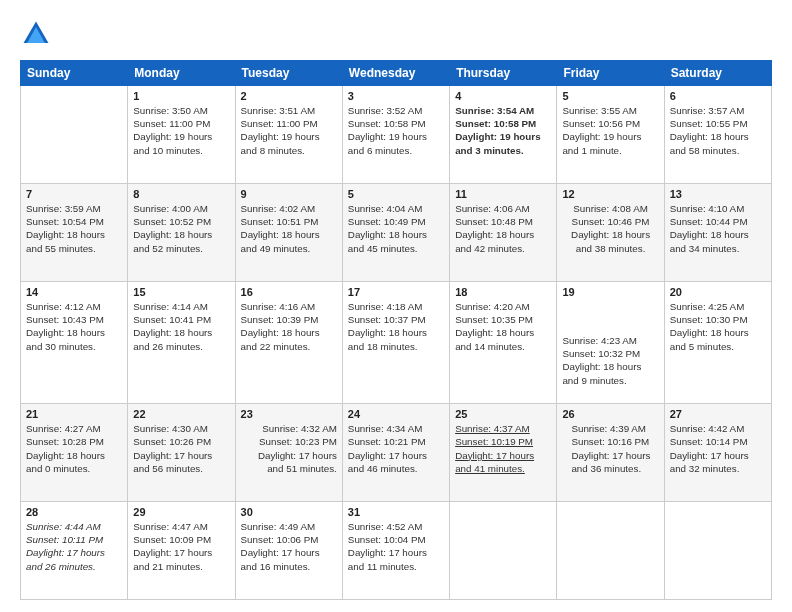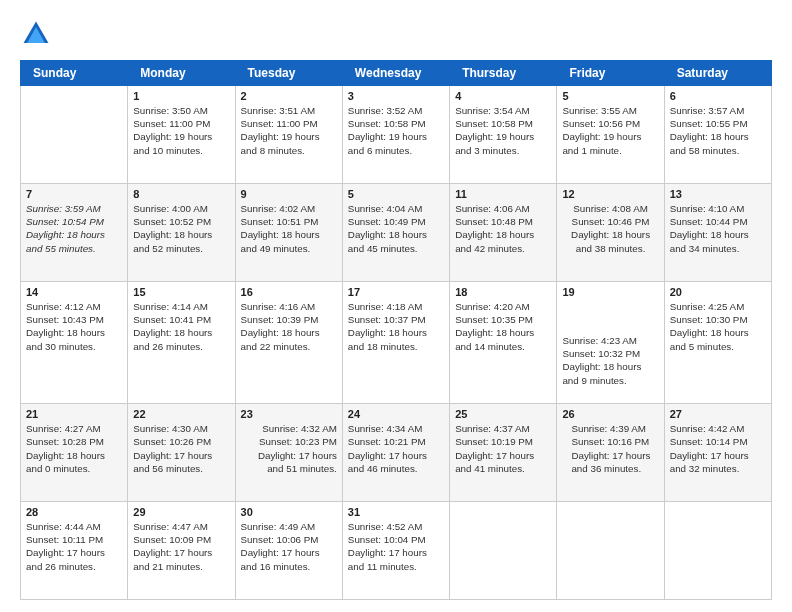--- a/index.html
+++ b/index.html
@@ -63,21 +63,21 @@
     .calendar {
       flex: 1;
       border-collapse: collapse;
       width: 100%;
       font-size: 10.5px;
     }
     .calendar th {
       background-color: #1565c0;
       color: #fff;
       text-align: left;
-      padding: 5px 12px;
+      padding: 5px 6px;
       font-size: 12px;
       font-weight: bold;
       border: 1px solid #1565c0;
     }
     .calendar td {
       border: 1px solid #ccc;
       vertical-align: top;
       padding: 4px 5px;
       width: calc(100% / 7);
       height: 88px;
@@ -155,21 +155,21 @@
           </td>
           <td>
             <div class="day-num">3</div>
             <div class="day-info" style="white-space: pre-line;">Sunrise: 3:52 AM
 Sunset: 10:58 PM
 Daylight: 19 hours
 and 6 minutes.</div>
           </td>
           <td>
             <div class="day-num">4</div>
-            <div class="day-info" style="white-space: pre-line;">Sunrise: 3:54 AM
+            <div class="day-info" style="white-space: pre-line; font-weight: bold;">Sunrise: 3:54 AM
 Sunset: 10:58 PM
 Daylight: 19 hours
 and 3 minutes.</div>
           </td>
           <td>
             <div class="day-num">5</div>
             <div class="day-info" style="white-space: pre-line;">Sunrise: 3:55 AM
 Sunset: 10:56 PM
 Daylight: 19 hours
 and 1 minute.</div>
@@ -178,21 +178,21 @@
             <div class="day-num">6</div>
             <div class="day-info" style="white-space: pre-line;">Sunrise: 3:57 AM
 Sunset: 10:55 PM
 Daylight: 18 hours
 and 58 minutes.</div>
           </td>
         </tr>
         <tr class="row-alt">
           <td>
             <div class="day-num">7</div>
-            <div class="day-info" style="white-space: pre-line; font-style: italic;">Sunrise: 3:59 AM
+            <div class="day-info" style="white-space: pre-line;">Sunrise: 3:59 AM
 Sunset: 10:54 PM
 Daylight: 18 hours
 and 55 minutes.</div>
           </td>
           <td>
             <div class="day-num">8</div>
             <div class="day-info" style="white-space: pre-line;">Sunrise: 4:00 AM
 Sunset: 10:52 PM
 Daylight: 18 hours
 and 52 minutes.</div>
@@ -308,21 +308,21 @@
           </td>
           <td>
             <div class="day-num">24</div>
             <div class="day-info" style="white-space: pre-line;">Sunrise: 4:34 AM
 Sunset: 10:21 PM
 Daylight: 17 hours
 and 46 minutes.</div>
           </td>
           <td>
             <div class="day-num">25</div>
-            <div class="day-info" style="white-space: pre-line;">Sunrise: 4:37 AM
+            <div class="day-info" style="white-space: pre-line; text-decoration: underline;">Sunrise: 4:37 AM
 Sunset: 10:19 PM
 Daylight: 17 hours
 and 41 minutes.</div>
           </td>
           <td>
             <div class="day-num">26</div>
             <div class="day-info" style="white-space: pre-line; margin-left: 9px;">Sunrise: 4:39 AM
 Sunset: 10:16 PM
 Daylight: 17 hours
 and 36 minutes.</div>
@@ -331,21 +331,21 @@
             <div class="day-num">27</div>
             <div class="day-info" style="white-space: pre-line;">Sunrise: 4:42 AM
 Sunset: 10:14 PM
 Daylight: 17 hours
 and 32 minutes.</div>
           </td>
         </tr>
         <tr class="row-normal">
           <td>
             <div class="day-num">28</div>
-            <div class="day-info" style="white-space: pre-line;">Sunrise: 4:44 AM
+            <div class="day-info" style="white-space: pre-line; font-style: italic;">Sunrise: 4:44 AM
 Sunset: 10:11 PM
 Daylight: 17 hours
 and 26 minutes.</div>
           </td>
           <td>
             <div class="day-num">29</div>
             <div class="day-info" style="white-space: pre-line;">Sunrise: 4:47 AM
 Sunset: 10:09 PM
 Daylight: 17 hours
 and 21 minutes.</div>

